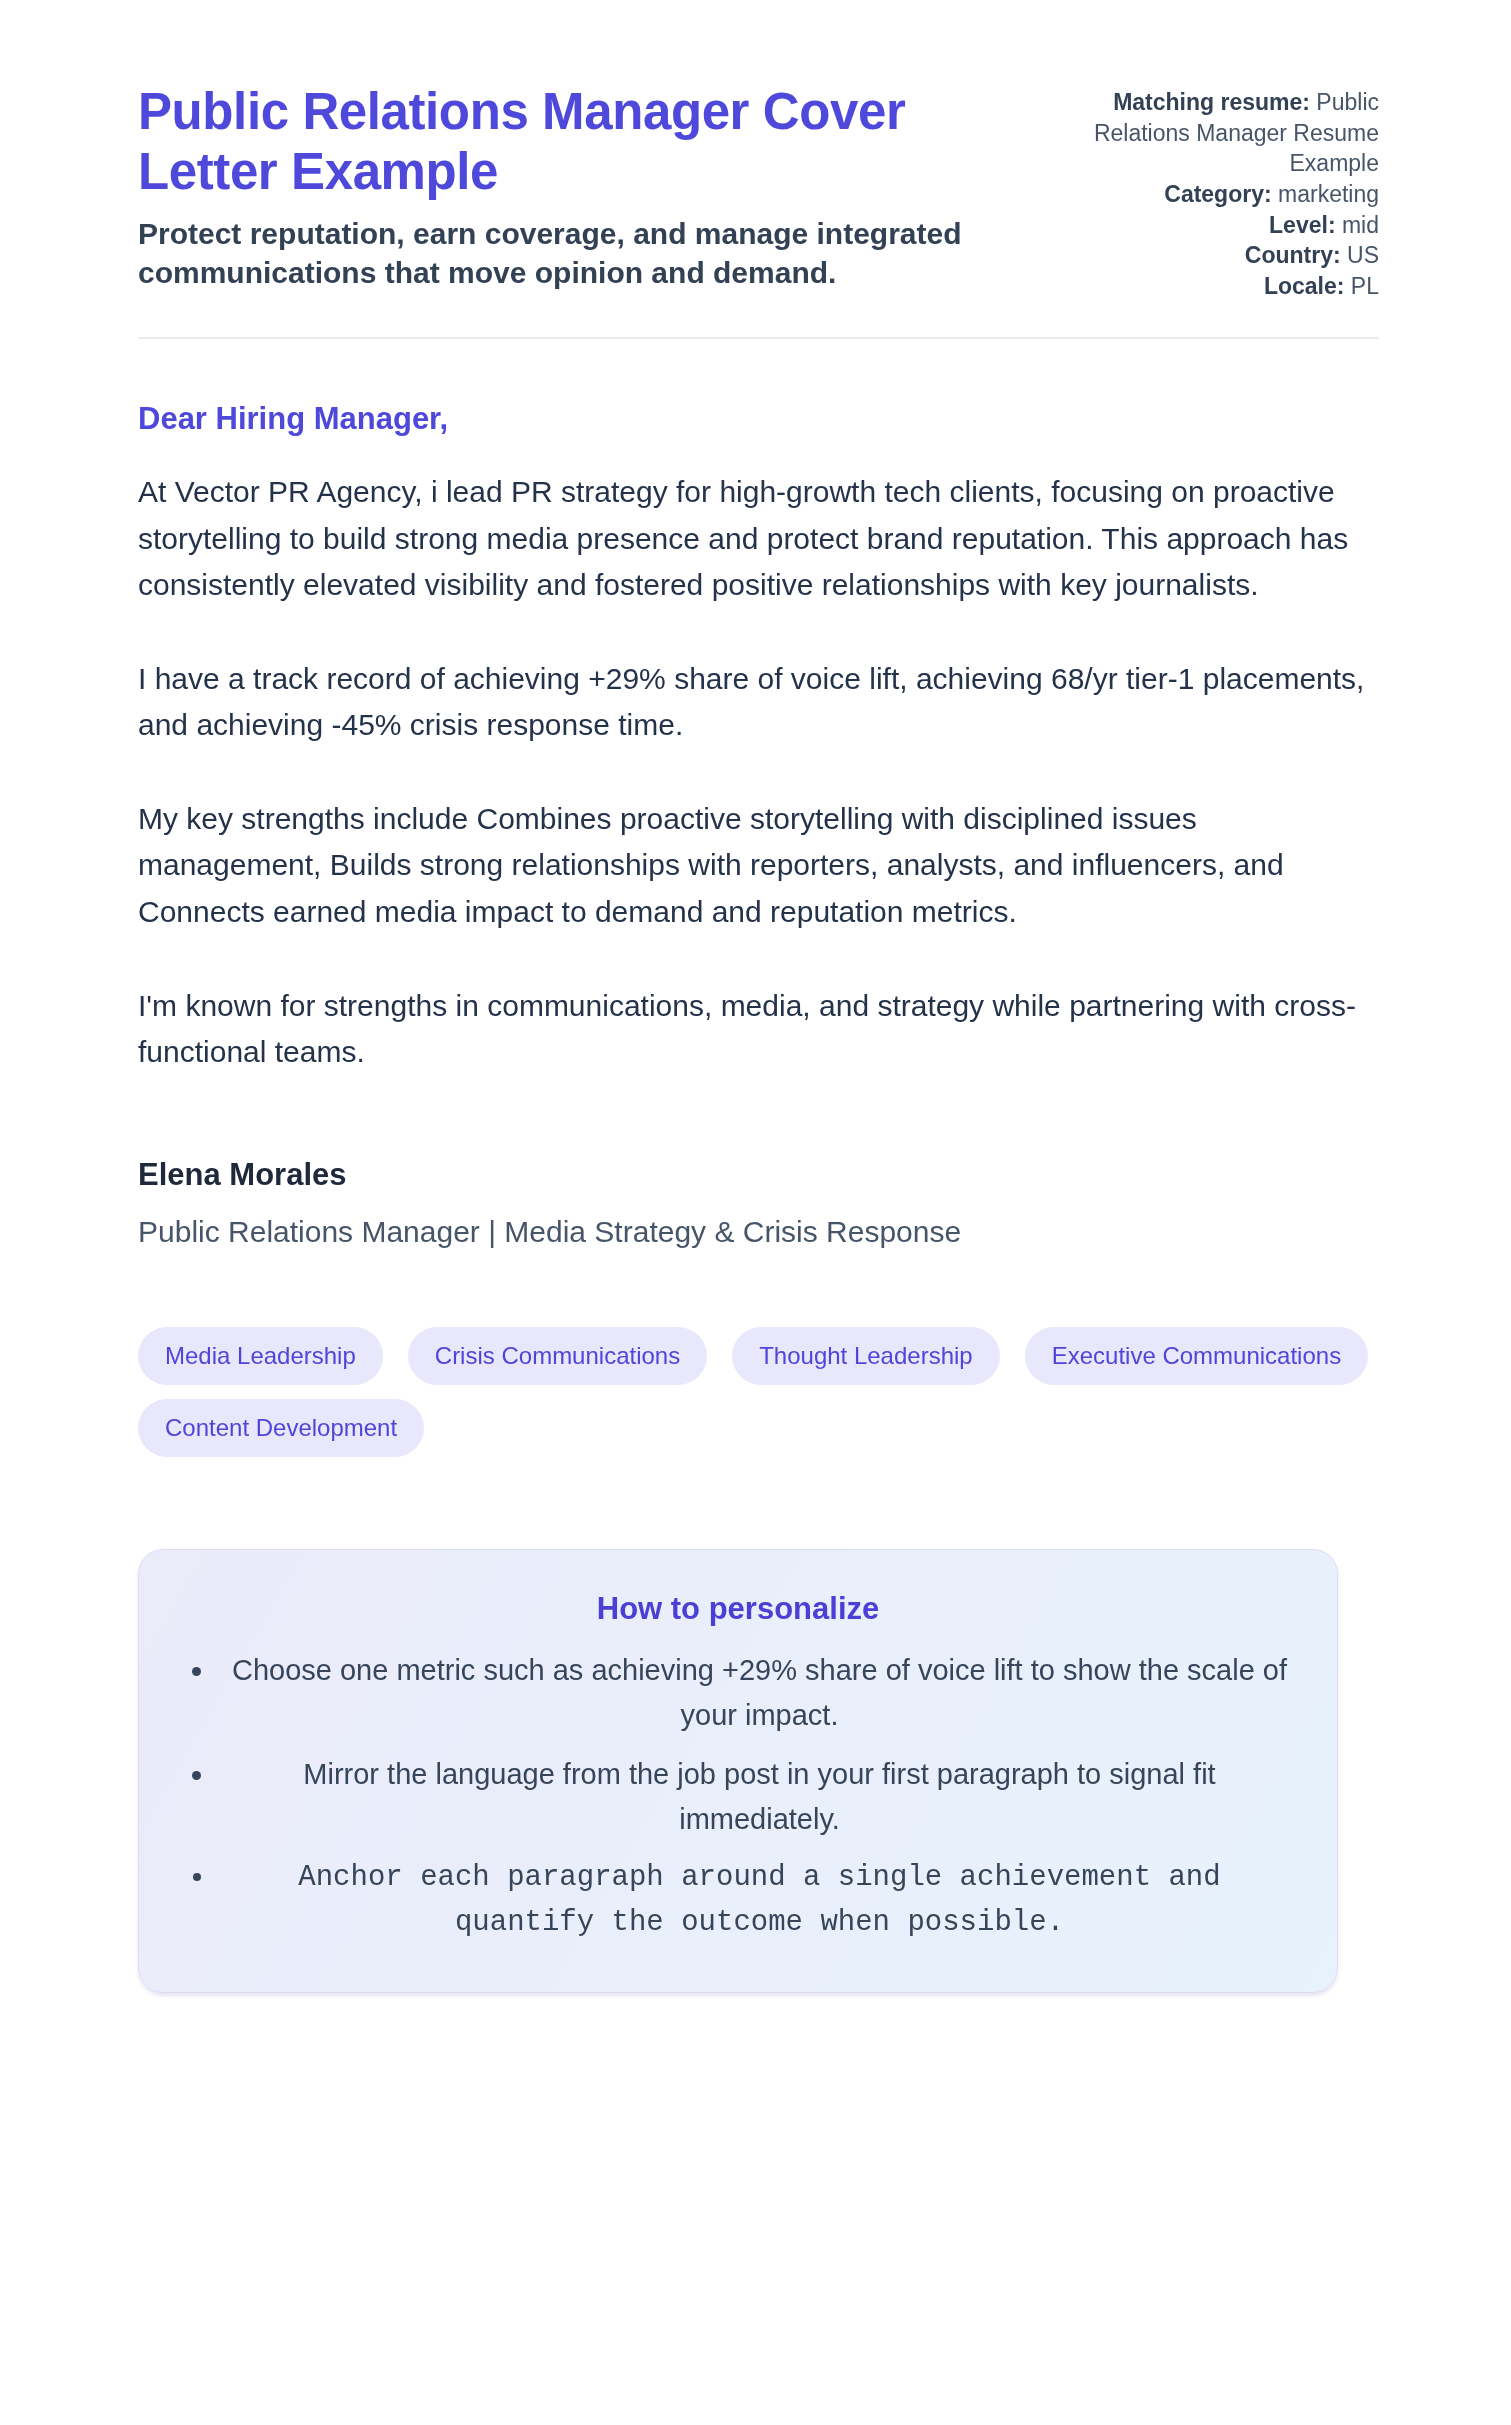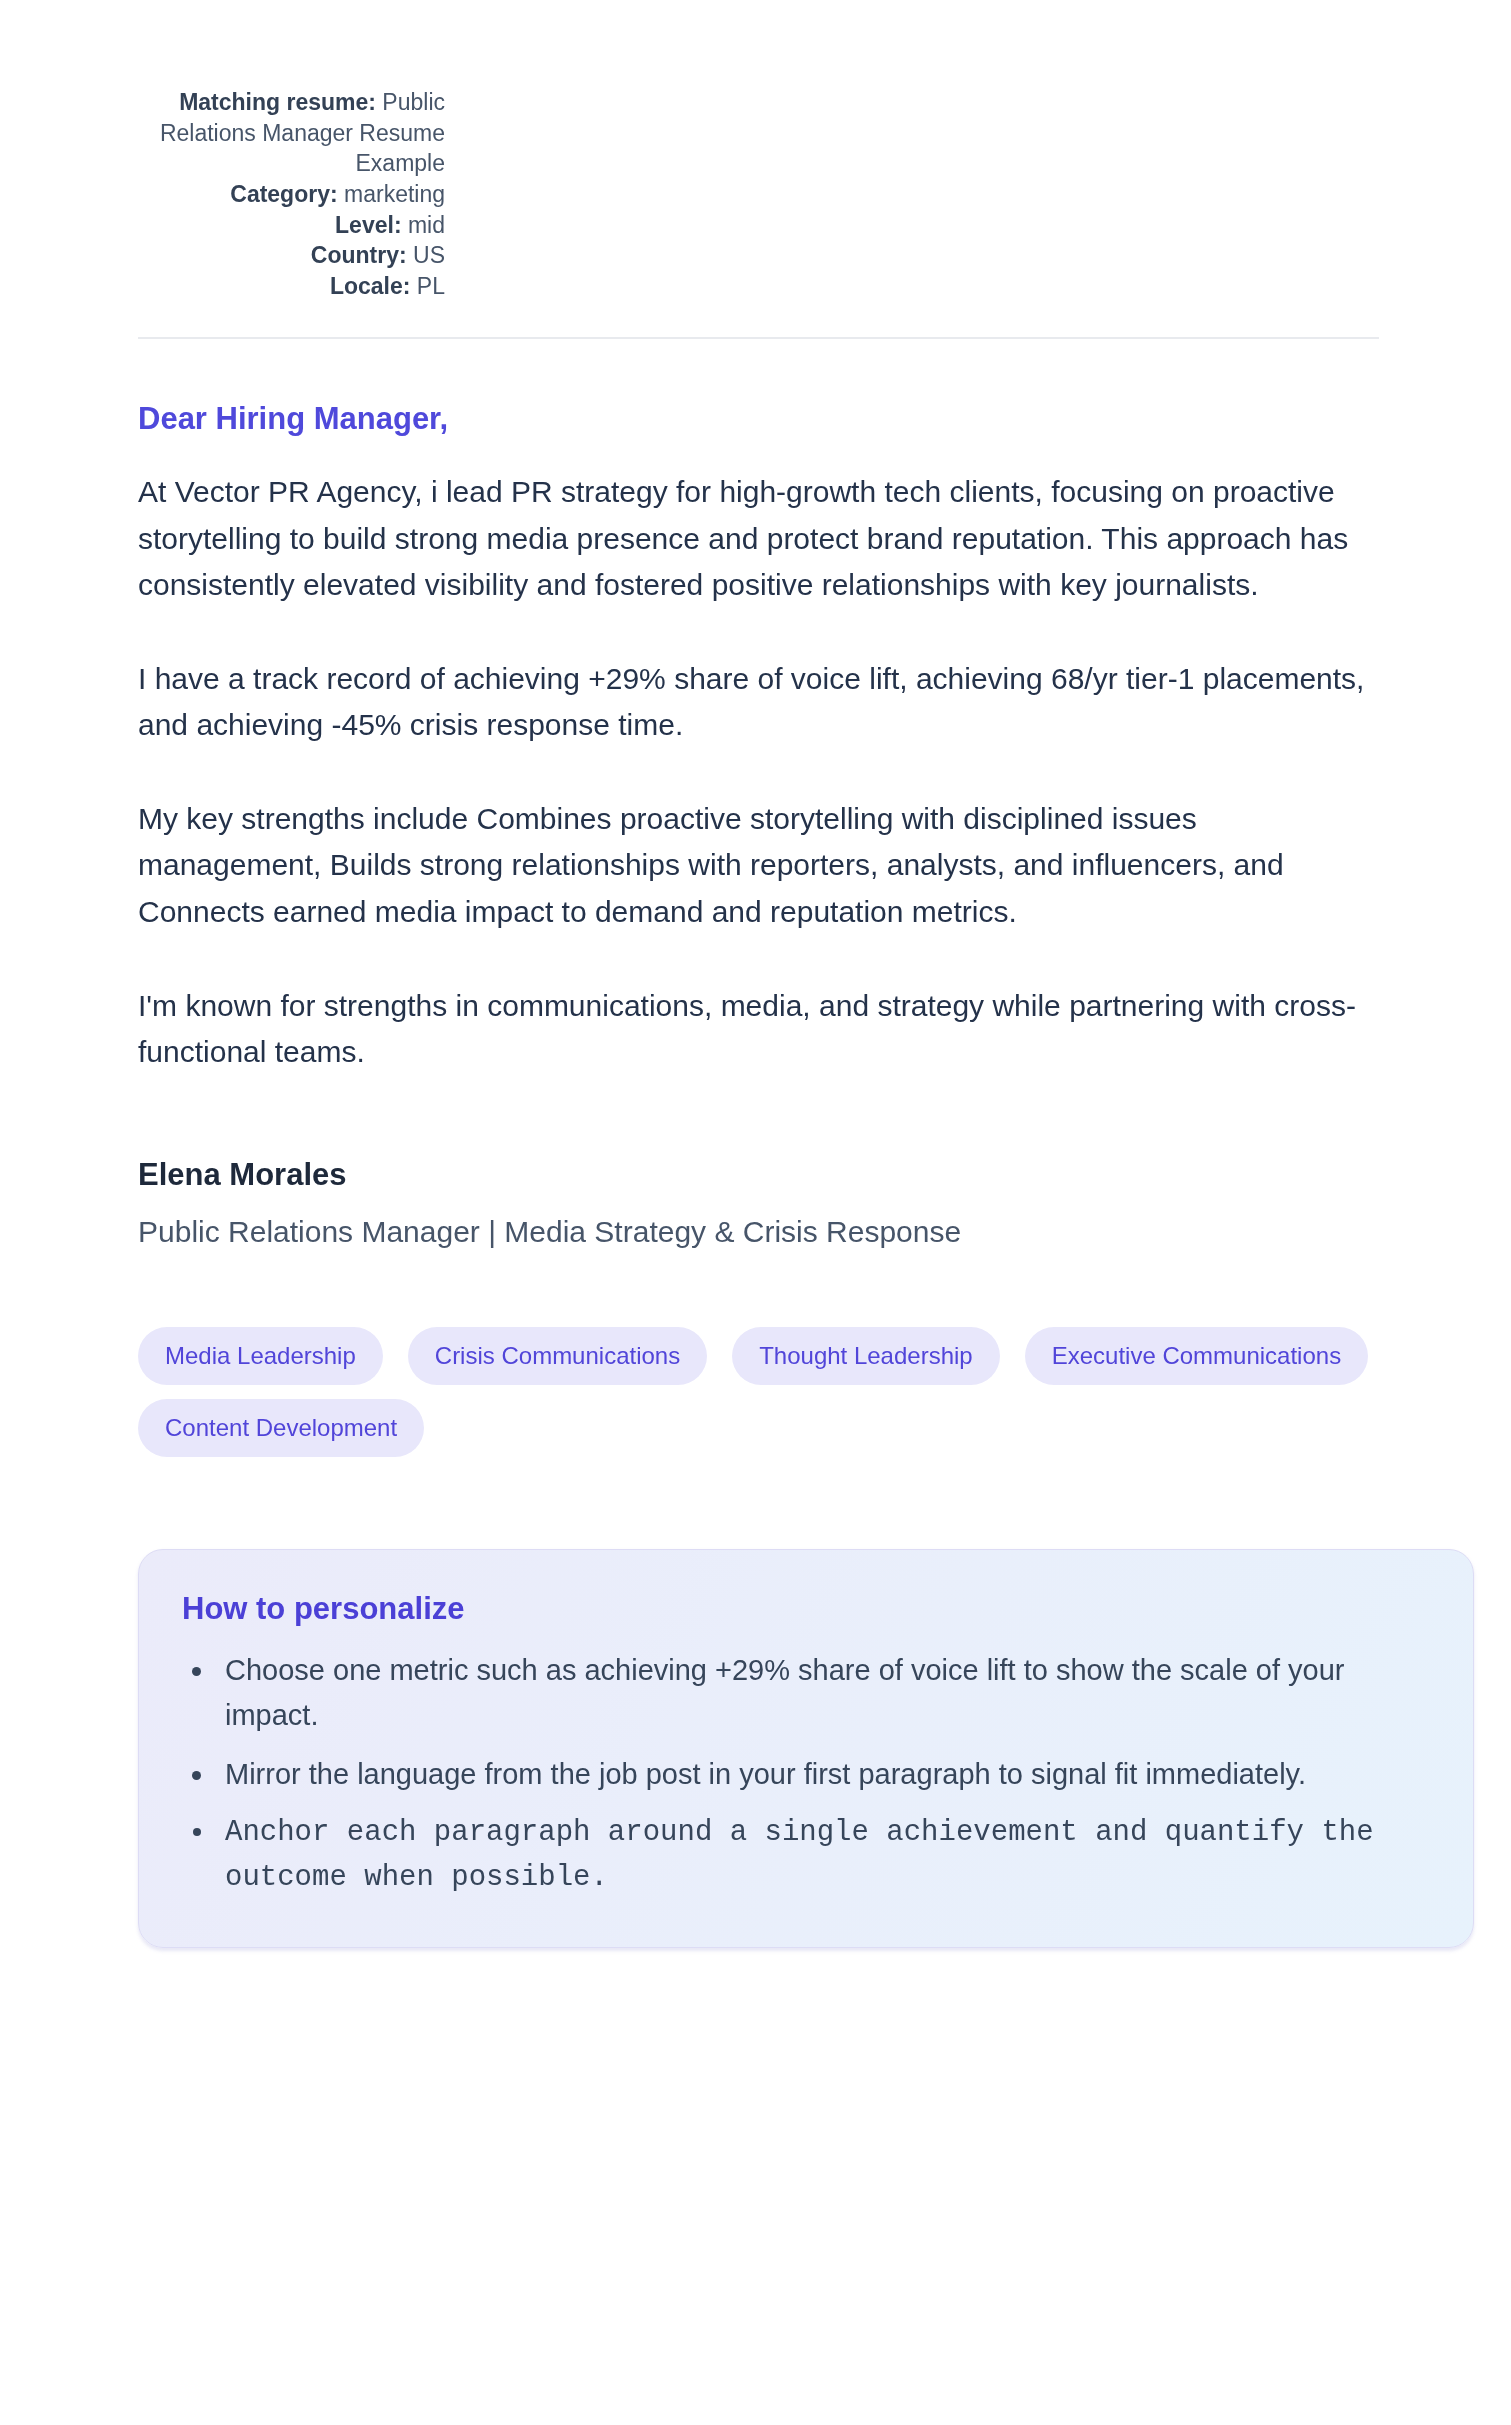--- a/index.html
+++ b/index.html
@@ -57,41 +57,46 @@
     display: inline-block;
     background: #e8e7fb; color: #5145d9;
     font-size: 24px; line-height: 1;
     padding: 17px 27px; border-radius: 29px;
     white-space: nowrap;
   }
 
   
   .callout {
     margin-top: 92px;
-    width: 1336px; box-sizing: border-box;
+    width: 1200px; box-sizing: border-box;
     border: 0.9px solid #dddcf5; border-radius: 25px;
     background: linear-gradient(120deg, #ebebfa 0%, #e9effb 55%, #e7f2fc 100%);
     padding: 41px 43px 46px 43px;
     box-shadow: 0 2.7px 3.6px rgba(120, 120, 200, 0.18);
+    text-align: center;
   }
   .callout-title { margin: 0 0 21.3px 0; font-size: 31px; font-weight: 700; color: #4b40d6; }
   .callout-list { margin: 0; padding-left: 34px; }
   .callout-list li {
     font-size: 29px; line-height: 1.55; color: #36455a;
     margin-bottom: 14.2px; padding-left: 9px;
   }
   .callout-list li:last-child { margin-bottom: 0; font-family: Liberation Mono, monospace; }
   .callout-list li::marker { color: #36455a; }
 </style>
 </head>
 <body>
 
 <div class="page">
 
   <div class="header">
+    <div class="title-block">
+      <h1 class="page-title">Public Relations Manager Cover Letter Example</h1>
+      <p class="page-subtitle">Protect reputation, earn coverage, and manage integrated communications that move opinion and demand.</p>
+    </div>
     <div class="meta">
       <span class="meta-label">Matching resume:</span>
       <span class="meta-value"> Public Relations Manager Resume Example</span><br>
       <span class="meta-label">Category:</span>
       <span class="meta-value"> marketing</span><br>
       <span class="meta-label">Level:</span>
       <span class="meta-value"> mid</span><br>
       <span class="meta-label">Country:</span>
       <span class="meta-value"> US</span><br>
       <span class="meta-label">Locale:</span>

